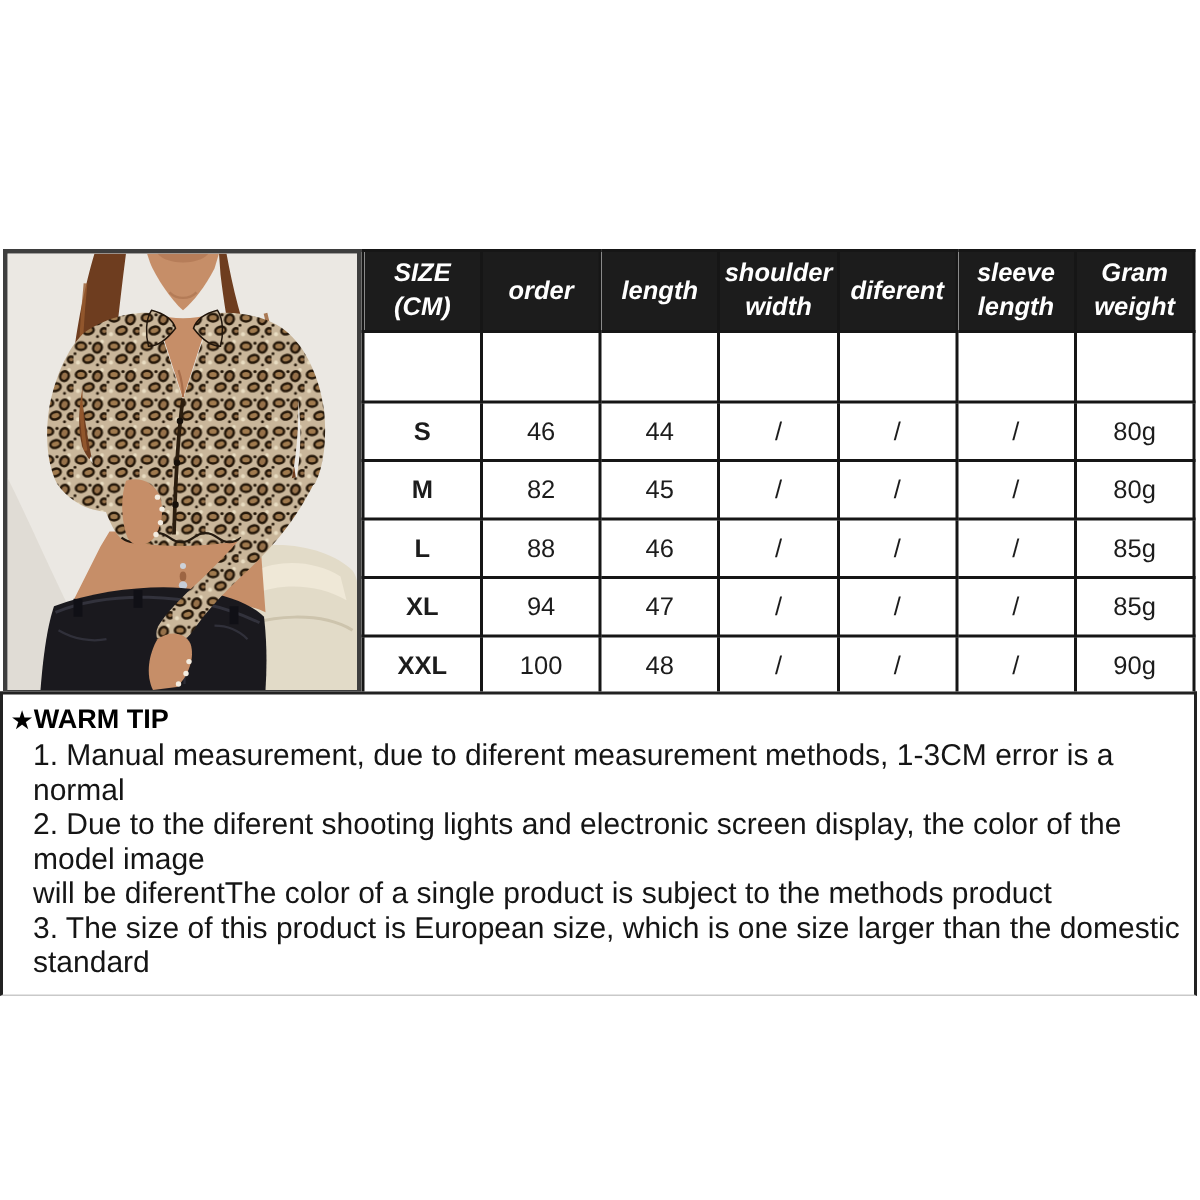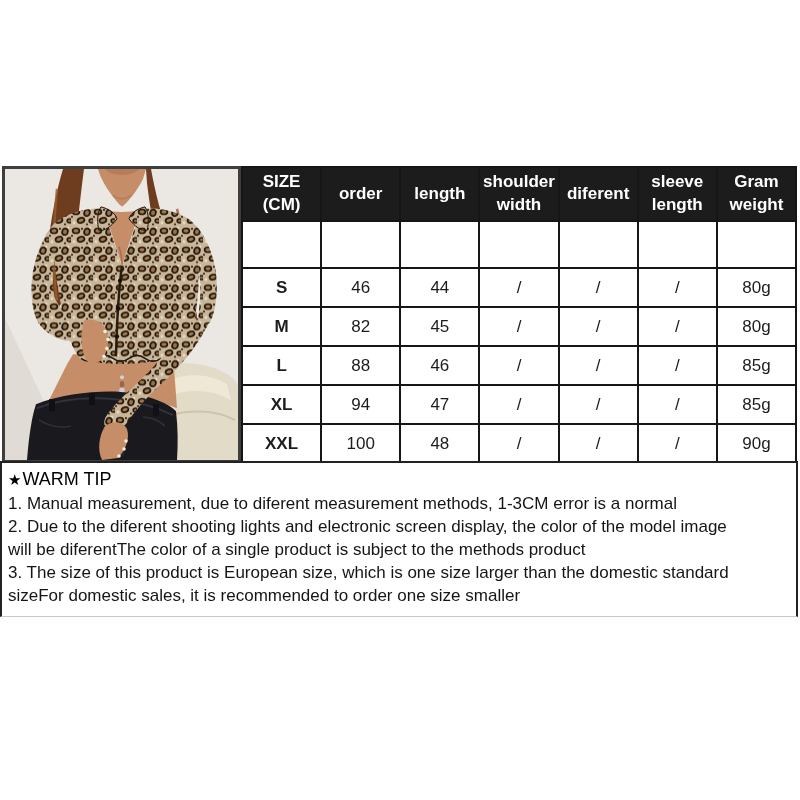--- a/index.html
+++ b/index.html
@@ -16,35 +16,35 @@
   .photo-frame svg{display:block;width:100%;height:100%;}
   
   table.size-table{
     position:absolute;left:241px;top:166px;width:556px;height:297px;
     border-collapse:collapse;table-layout:fixed;background:#ffffff;
   }
   table.size-table th, table.size-table td{
     border:2px solid #161616;text-align:center;vertical-align:middle;
     padding:0;font-size:17px;color:#1c1c1c;overflow:hidden;
   }
-  table.size-table thead tr{height:54px;}
+  table.size-table thead tr{height:54px;font-style:italic;}
   table.size-table th{background:#1c1c1c;color:#ffffff;font-weight:bold;line-height:1.35;}
   table.size-table th span{display:block;}
   tr.spacer-row{height:47px;}
   tr.data-row{height:39px;}
   td.size-cell{font-weight:bold;}
   
   .warm-tip{
     position:absolute;left:0;top:461px;width:798px;box-sizing:border-box;
     border:2px solid #222222;border-bottom:1px solid #c9c9c9;
     padding:4px 6px 9px 6px;background:#ffffff;
   }
-  .warm-tip-title{font-size:18px;font-weight:normal;line-height:25px;color:#000;}
+  .warm-tip-title{font-size:18px;font-weight:bold;line-height:25px;color:#000;}
   .warm-tip-title .star{font-size:15px;margin-right:1px;}
-  .tip-line{font-size:17px;line-height:23px;color:#151515;}
+  .tip-line{font-size:20px;line-height:23px;color:#151515;margin-left:14px;}
 </style>
 </head>
 <body>
 
 <div class="photo-frame">
   <svg viewBox="0 0 233 292" preserveAspectRatio="none">
     <defs>
       <pattern id="leo" width="22" height="19" patternUnits="userSpaceOnUse">
         <rect width="22" height="19" fill="#c9b69a"></rect>
         <circle cx="3" cy="16" r="1.4" fill="#e9ddc2"></circle>
@@ -221,14 +221,13 @@
     </tr>
   </tbody>
 </table>
 
 <div class="warm-tip">
   <div class="warm-tip-title"><span class="star">★</span><span>WARM TIP</span></div>
   <div class="tip-line">1. Manual measurement, due to diferent measurement methods, 1-3CM error is a normal</div>
   <div class="tip-line">2. Due to the diferent shooting lights and electronic screen display, the color of the model image</div>
   <div class="tip-line">will be diferentThe color of a single product is subject to the methods product</div>
   <div class="tip-line">3. The size of this product is European size, which is one size larger than the domestic standard</div>
-  <div class="tip-line">sizeFor domestic sales, it is recommended to order one size smaller</div>
 </div>
 
 </body></html>

